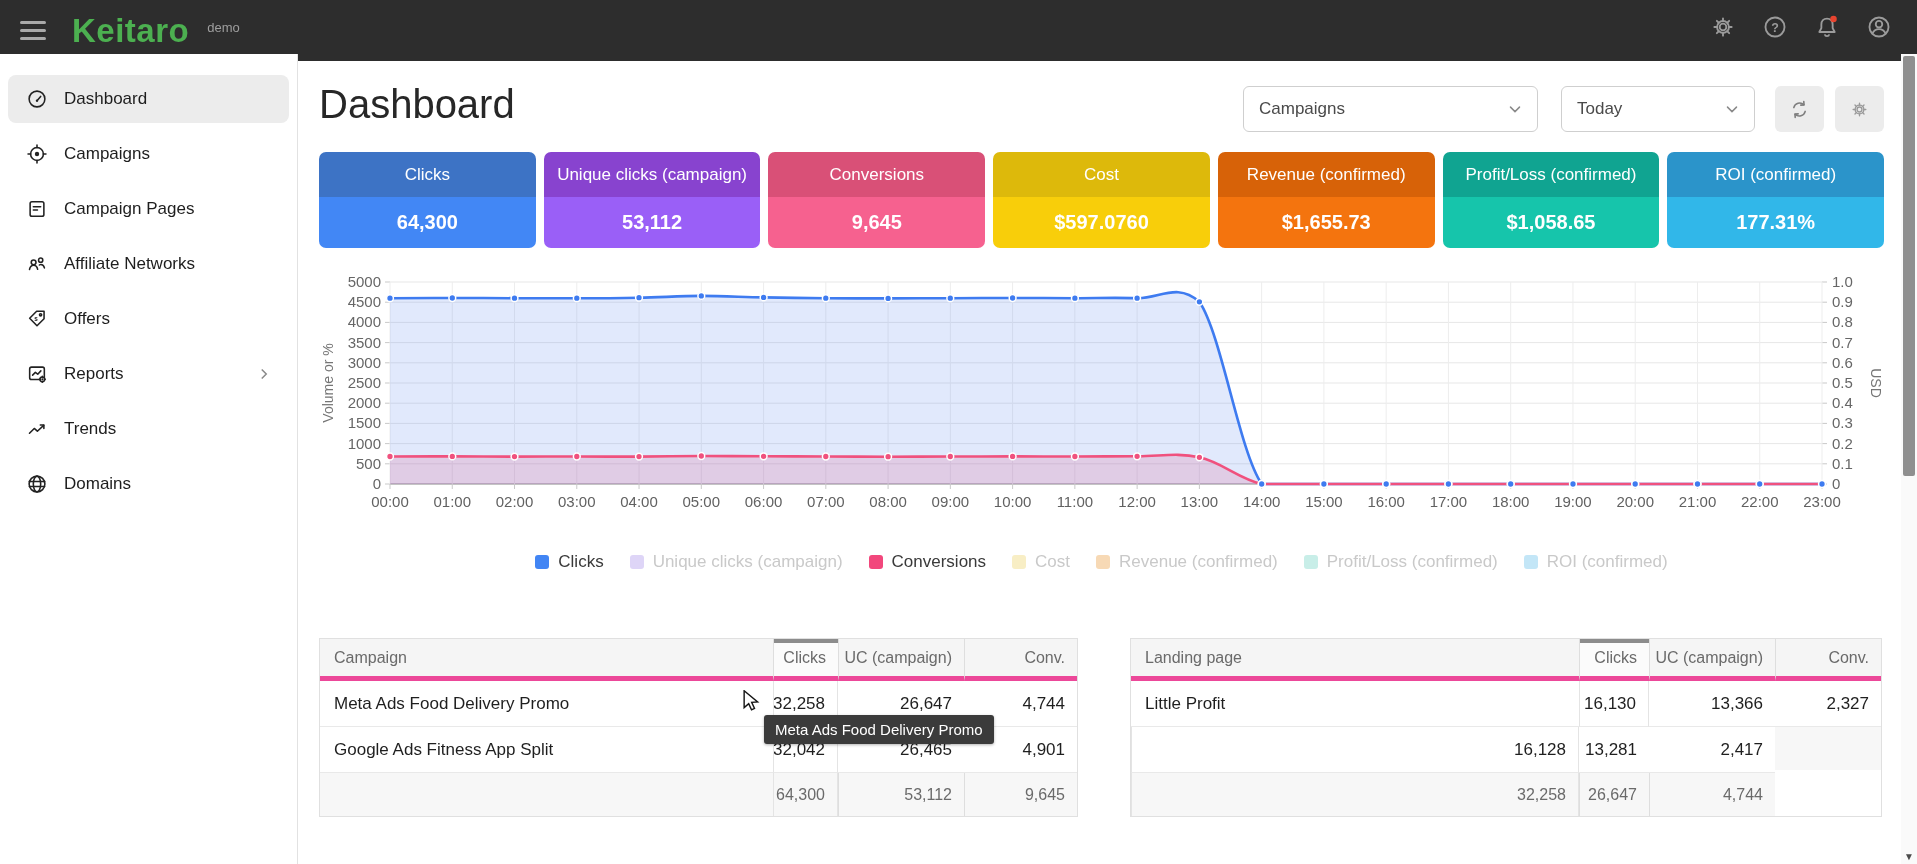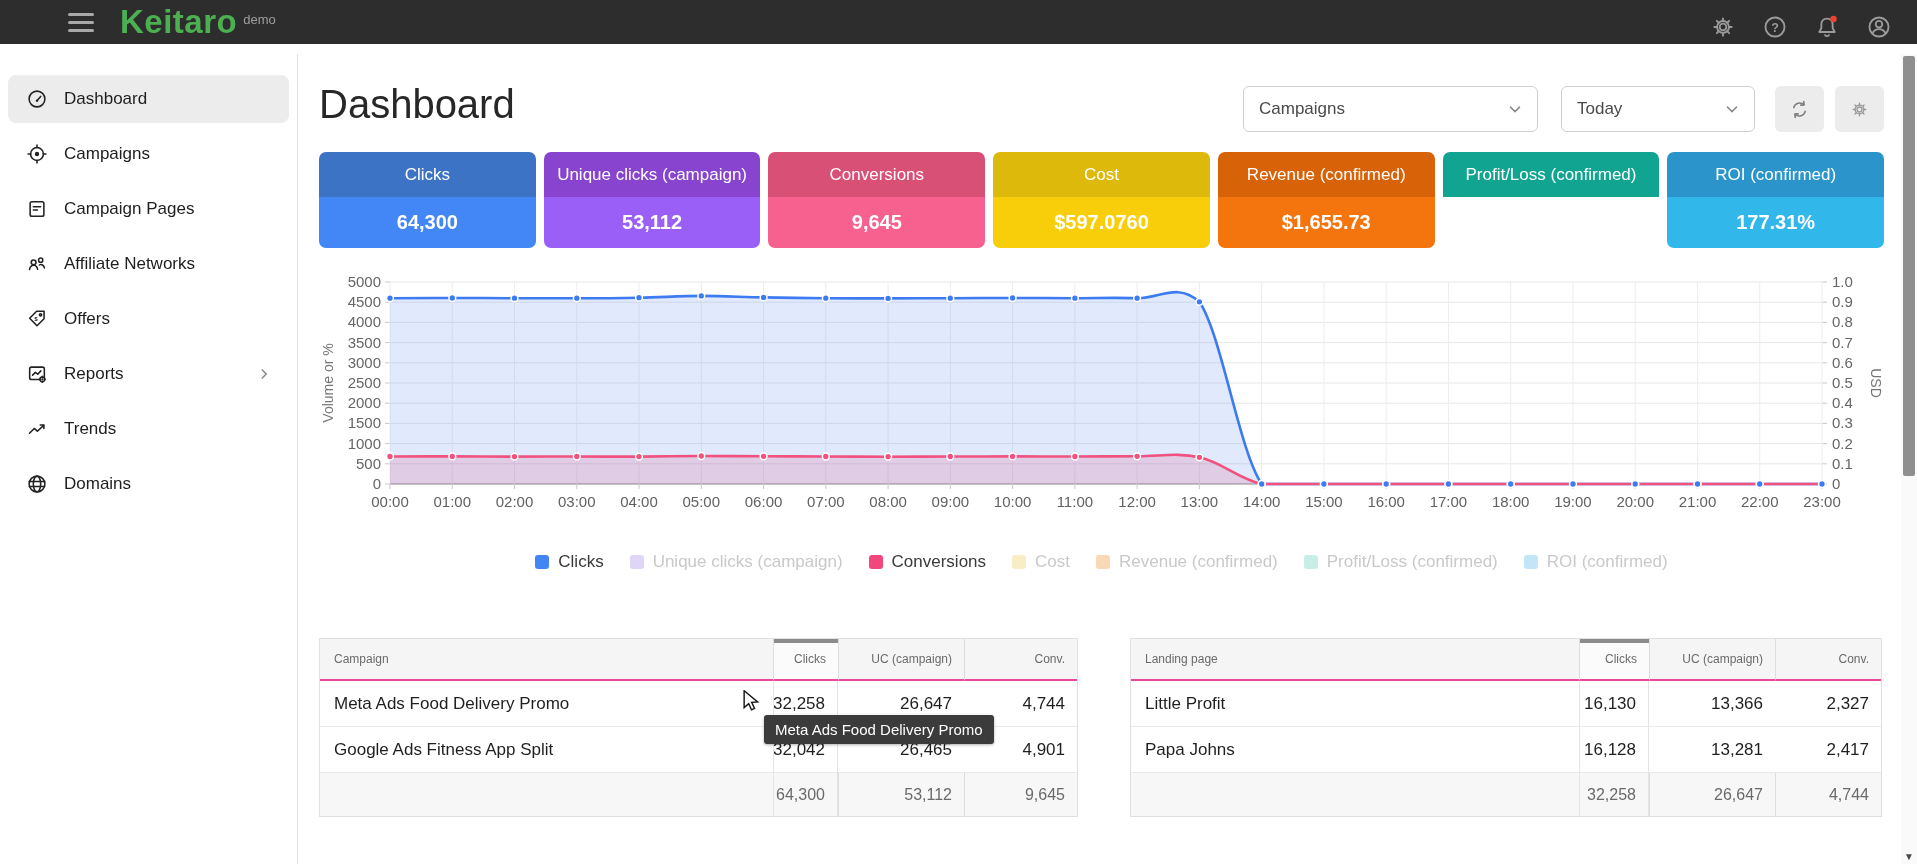--- a/index.html
+++ b/index.html
@@ -1,24 +1,24 @@
 <!DOCTYPE html>
 <html><head>
 <meta charset="utf-8">
 <style>
   * { margin:0; padding:0; box-sizing:border-box; }
   body { background:#888; font-family:"Liberation Sans", sans-serif; }
   .canvas { position:relative; width:1917px; height:864px; background:#fff; overflow:hidden; }
 
   
-  .topbar { position:absolute; left:0; top:0; width:1917px; height:44px; background:#2d2d2d; display:flex; align-items:center;padding-left:48px; }
+  .topbar { position:absolute; left:0; top:0; width:1917px; height:61px; background:#2d2d2d; display:flex; align-items:center; }
   .hamburger { margin-left:20px; width:34px; height:34px; display:flex; flex-direction:column; justify-content:center; gap:5px; cursor:pointer; }
   .hamburger span { display:block; width:26px; height:3px; background:#a9a9a9; border-radius:2px; }
   .logo { margin-left:18px; font-size:33px; font-weight:800; letter-spacing:.5px; }
-  .logo-badge { margin-left:6px; margin-top:-6px; font-size:13px; color:#9e9e9e; }
+  .logo-badge { margin-left:18px; margin-top:-6px; font-size:13px; color:#9e9e9e; }
   .search-wrap { position:absolute; left:730px; top:11px; width:480px; height:32px; background:#3f3f3f; border-radius:3px; display:flex; align-items:center; }
   .search-wrap svg { margin-left:12px; }
   .search-wrap input { flex:1; height:100%; background:transparent; border:0; outline:none; color:#ddd; font-size:16px; padding:0 12px 0 10px; font-family:inherit; }
   .search-wrap input::placeholder { color:#8f8f8f; }
   .top-icons { position:absolute; right:25px; top:0; height:54px; display:flex; align-items:center; gap:26px; }
   .top-icon { width:26px; height:26px; position:relative; cursor:pointer; color:#9b9b9b; }
 
   
   .sidebar { position:absolute; left:0; top:54px; width:298px; height:810px; background:#fff; border-right:1px solid #e2e2e2; padding-top:21px; }
   .side-item { position:relative; height:48px; margin:0 8px 7px 8px; border-radius:8px; display:flex; align-items:center; cursor:pointer; color:#1e1e1e; }
@@ -45,21 +45,21 @@
   .chart-mount svg text { font-family:"Liberation Sans", sans-serif; }
   .legend { position:absolute; left:319px; top:552px; width:1565px; display:flex; justify-content:center; gap:26px; }
   .legend-item { display:flex; align-items:center; gap:9px; cursor:pointer; font-size:17px; }
   .legend-swatch { width:14px; height:14px; border-radius:3px; }
 
   
   .dtable { position:absolute; top:638px; border:1px solid #e0e0e0; background:#fff; display:grid; font-size:17px; }
   .cell { display:flex; align-items:center; overflow:hidden; white-space:nowrap; }
   .cell.num { justify-content:flex-end; padding-right:12px; }
   .cell.txt { padding-left:14px; }
-  .th { background:#f5f5f5; color:#6a6a6a; font-size:12px; height:42px; position:relative; border-bottom:2px solid #ec4899; }
+  .th { background:#f5f5f5; color:#6a6a6a; font-size:16px; height:42px; position:relative; border-bottom:5px solid #ec4899; }
   .th.vline, .tf.vline { border-left:1px solid #dedede; }
   .th.sorted { background:#fbfbfb; }
   .sortbar { position:absolute; top:0; left:0; right:0; height:4px; background:#8c8c8c; }
   .td { height:46px; color:#1f1f1f; border-bottom:1px solid #e9e9e9; background:#fff; }
   .td.colsorted { border-left:1px solid #e4e4e4; border-right:1px solid #e4e4e4; }
   .tf { background:#f7f7f7; color:#6a6a6a; height:43px; font-size:16px; }
   .tf.colsorted { border-left:1px solid #e4e4e4; border-right:1px solid #e4e4e4; }
 
   
   .row-tooltip { position:absolute; left:764px; top:715px; background:#3b3b3b; color:#fff; font-size:15px; padding:6px 11px; border-radius:3px; white-space:nowrap; box-shadow:0 1px 3px rgba(0,0,0,.3); }
@@ -231,20 +231,21 @@
       <div class="card">
         <div class="c-head" style="background:#ddb90b">Cost</div>
         <div class="c-val" style="background:#f8ce0a">$597.0760</div>
       </div>
       <div class="card">
         <div class="c-head" style="background:#d76208">Revenue (confirmed)</div>
         <div class="c-val" style="background:#f4740e">$1,655.73</div>
       </div>
       <div class="card">
         <div class="c-head" style="background:#10a491">Profit/Loss (confirmed)</div>
+        <div class="c-val" style="background:#16c5ab">$1,058.65</div>
       </div>
       <div class="card">
         <div class="c-head" style="background:#2b94ca">ROI (confirmed)</div>
         <div class="c-val" style="background:#31b7e9">177.31%</div>
       </div>
     </div>
 
   <div class="chart-mount" id="chart"><svg width="1565" height="250">
         <line x1="71" y1="8" x2="1503" y2="8" stroke="#e7e7e7" stroke-width="1"></line>
         <line x1="66" y1="8" x2="71" y2="8" stroke="#c9c9c9"></line>
@@ -480,21 +481,20 @@
       </div>
       <div class="dtable" style="left: 1130px; grid-template-columns: 448px 70px 126px 106px;">
         <div class="cell th txt">Landing page</div>
         <div class="cell th num vline sorted"><div class="sortbar"></div>Clicks</div>
         <div class="cell th num vline">UC (campaign)</div>
         <div class="cell th num vline">Conv.</div>
         <div class="cell td txt">Little Profit</div>
         <div class="cell td num colsorted">16,130</div>
         <div class="cell td num">13,366</div>
         <div class="cell td num">2,327</div>
-        <div class="cell td txt">Papa Johns</div>
         <div class="cell td num colsorted">16,128</div>
         <div class="cell td num">13,281</div>
         <div class="cell td num">2,417</div>
         <div class="cell tf txt"></div>
         <div class="cell tf num vline colsorted">32,258</div>
         <div class="cell tf num vline">26,647</div>
         <div class="cell tf num vline">4,744</div>
       </div>
     </div>
 

